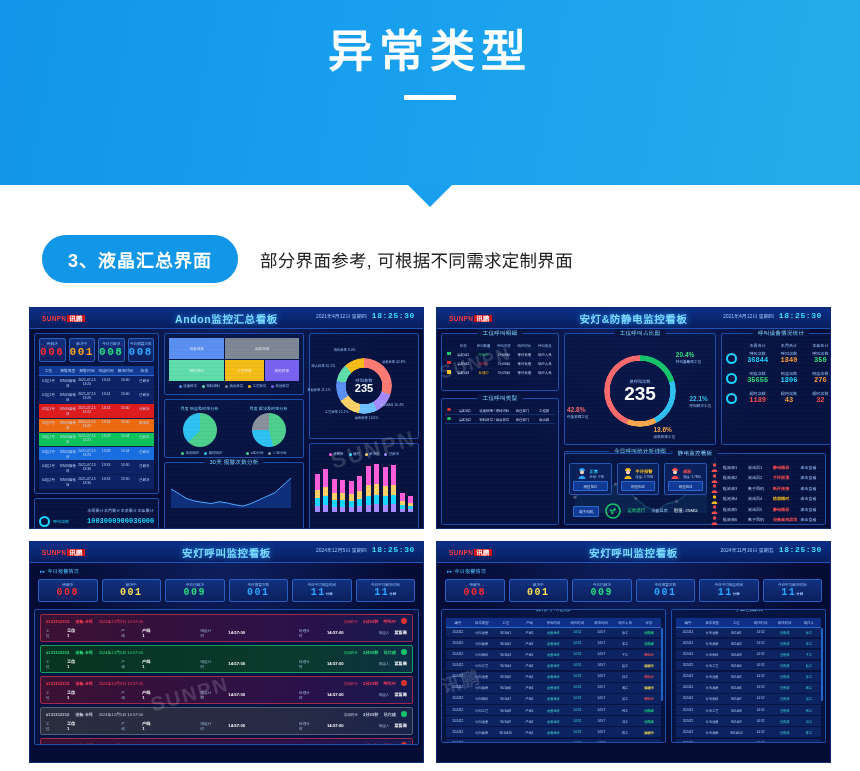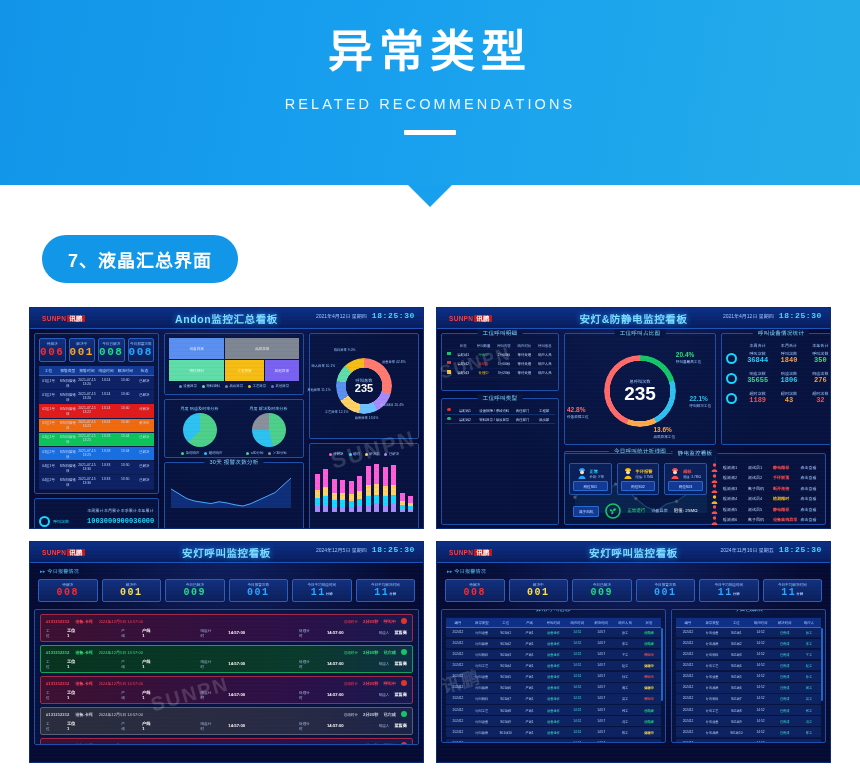--- a/index.html
+++ b/index.html
@@ -224,28 +224,28 @@
     transform:rotate(-16deg);
   }
   .scrollbar{position:absolute;right:2px;top:14%;width:2px;height:55%;background:#1e66c8;border-radius:1px;}
 </style>
 </head>
 <body>
 
 <div class="hero">
   <div class="hero-inner">
     <div class="hero-title">异常类型</div>
-    <div class="hero-sub">RELATED RECOMMENDATIONS</div>
     <div class="hero-rule"></div>
   </div>
   <div class="hero-arrow"></div>
 </div>
 
 <div class="section-row">
-  <div class="pill">7、液晶汇总界面</div>
+  <div class="pill">3、液晶汇总界面</div>
+  <div class="section-note">部分界面参考, 可根据不同需求定制界面</div>
 </div>
 
 <div class="grid">
 
   <div class="dash">
     <div class="d-head">
       <div class="d-logo">
         <span>SUNPN</span><span class="cn">讯鹏</span>
       </div>
       <div class="d-title">Andon监控汇总看板</div>

